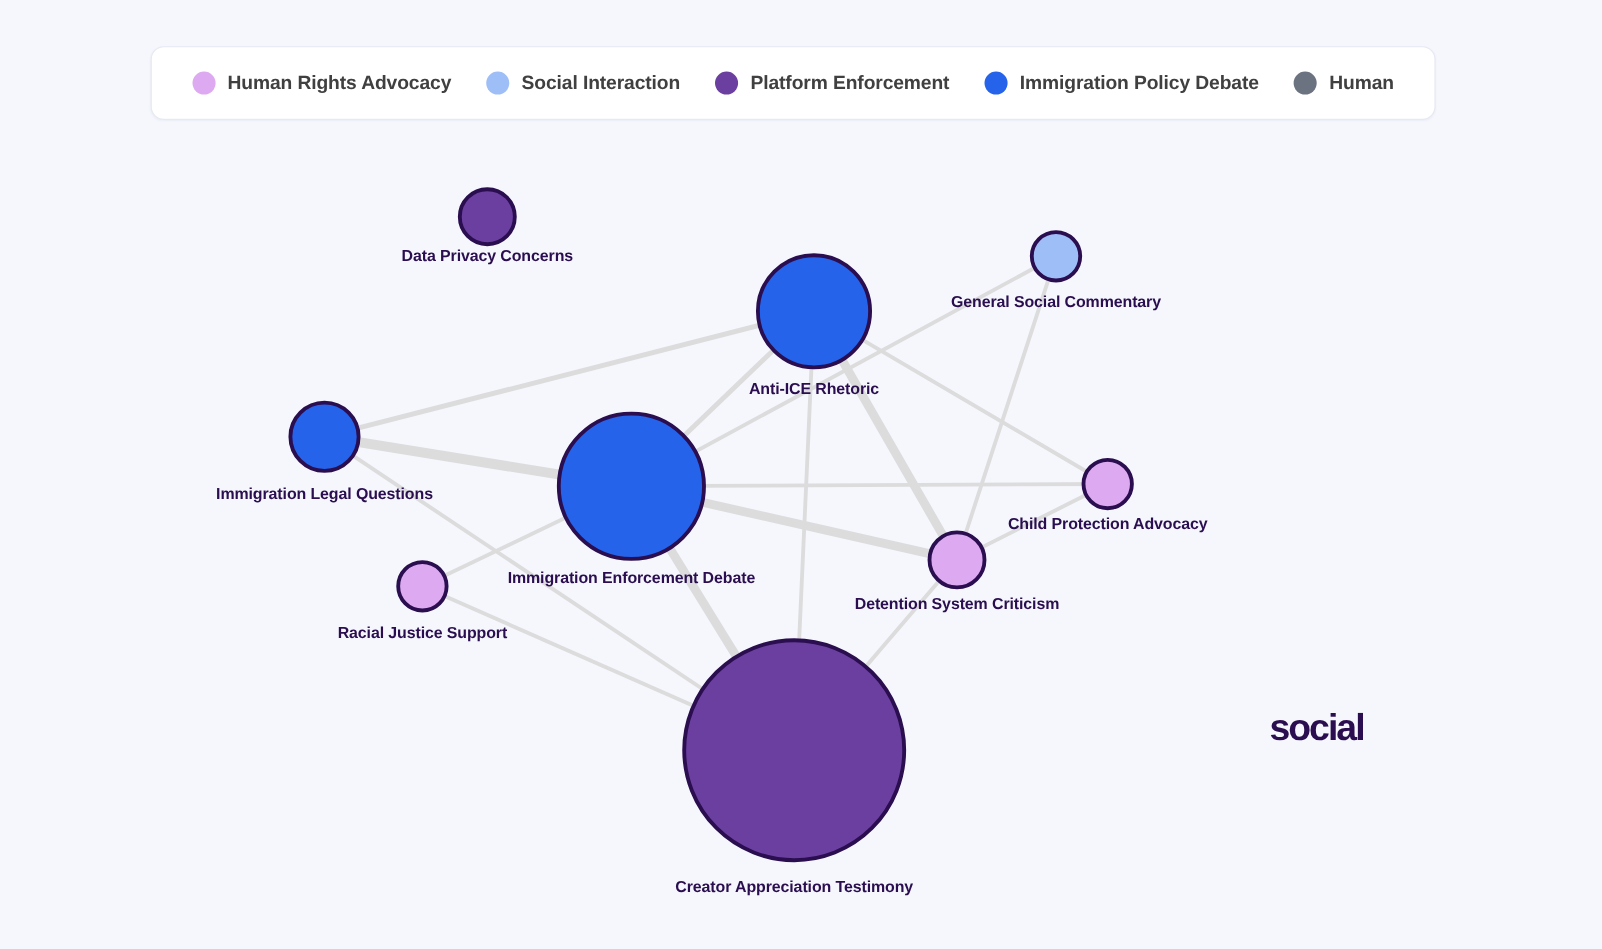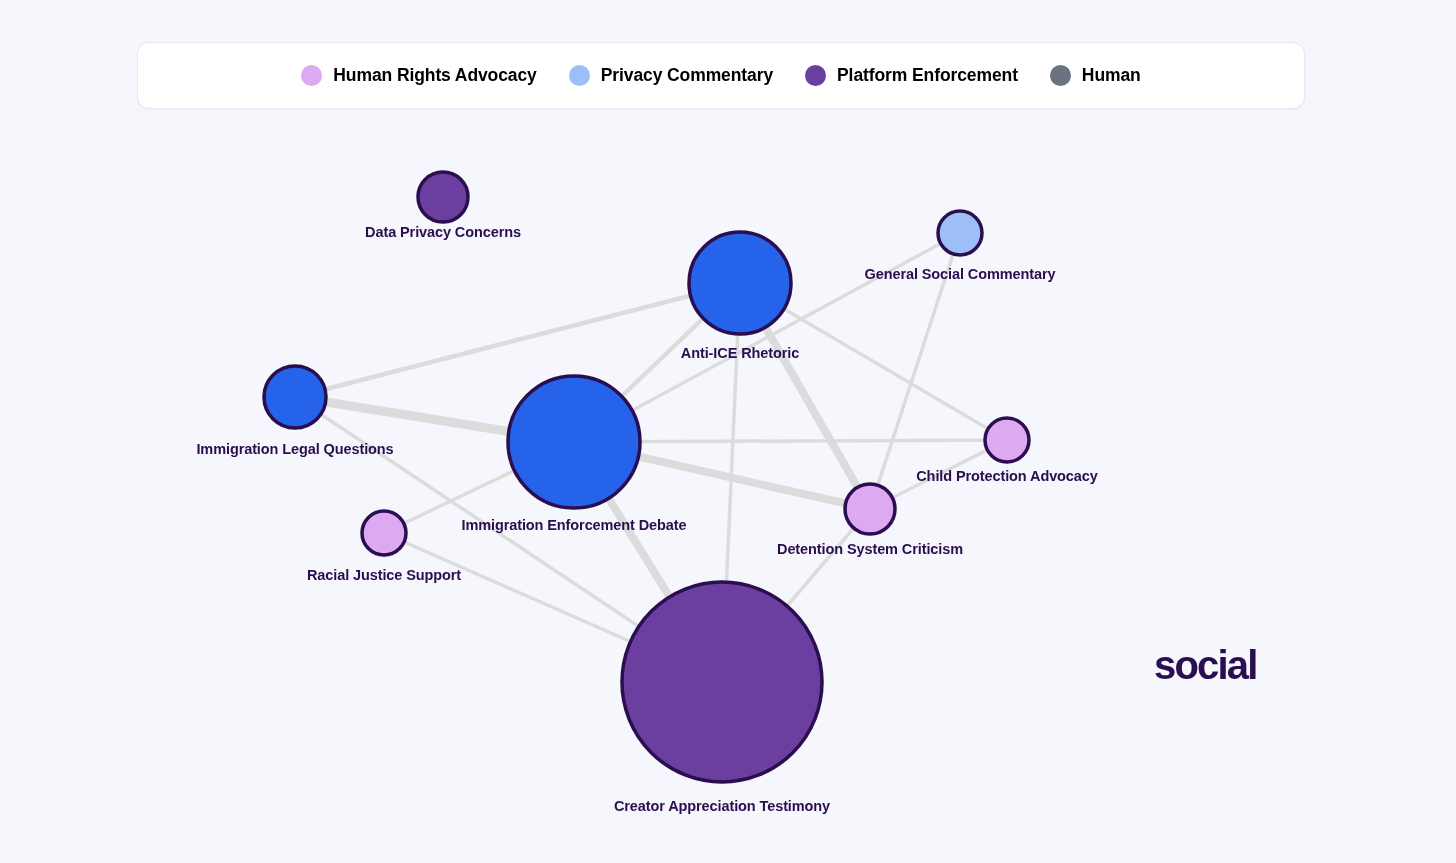--- a/index.html
+++ b/index.html
@@ -42,21 +42,21 @@
   }
   .legend-swatch {
     width: 21px;
     height: 21px;
     border-radius: 50%;
     flex: none;
   }
   .legend-label {
     font-size: 17.5px;
     font-weight: 700;
-    color: #000000;
+    color: #404040;
     white-space: nowrap;
     letter-spacing: -0.1px;
   }
 
   
   #graph-canvas {
     position: absolute;
     left: 0;
     top: 0;
     width: 1456px;
@@ -83,44 +83,48 @@
 
   
   #brand-logo {
     position: absolute;
     left: 1154px;
     top: 648px;
     width: 160px;
     height: 72px;
     line-height: 0.86;
     font-weight: 800;
-    font-size: 40px;
+    font-size: 34px;
     letter-spacing: -1.8px;
     color: #2A0E4F;
     user-select: none;
   }
   #brand-logo .brand-line { display: block; white-space: nowrap; }
   #brand-logo .brand-accent { color: #2563EB; }
   #brand-logo .brand-dot { color: #2563EB; }
 </style>
 </head>
 <body>
 
 <div id="legend">
     <div class="legend-item">
       <span class="legend-swatch" style="background: rgb(221, 169, 240);"></span>
       <span class="legend-label">Human Rights Advocacy</span>
     </div>
     <div class="legend-item">
       <span class="legend-swatch" style="background: rgb(158, 190, 247);"></span>
-      <span class="legend-label">Privacy Commentary</span>
+      <span class="legend-label">Social Interaction</span>
     </div>
     <div class="legend-item">
       <span class="legend-swatch" style="background: rgb(107, 63, 160);"></span>
       <span class="legend-label">Platform Enforcement</span>
+    </div>
+    <div class="legend-item">
+      <span class="legend-swatch" style="background: rgb(37, 99, 235);"></span>
+      <span class="legend-label">Immigration Policy Debate</span>
     </div>
     <div class="legend-item">
       <span class="legend-swatch" style="background: rgb(107, 114, 128);"></span>
       <span class="legend-label">Human</span>
     </div>
   </div>
 
 <svg id="graph-canvas" viewBox="0 0 1456 863" xmlns="http://www.w3.org/2000/svg">
   <g id="edges-layer">
       <line x1="295" y1="397" x2="740" y2="283" stroke-width="4.5" class="edge-line" stroke="#DCDCDC"></line>

